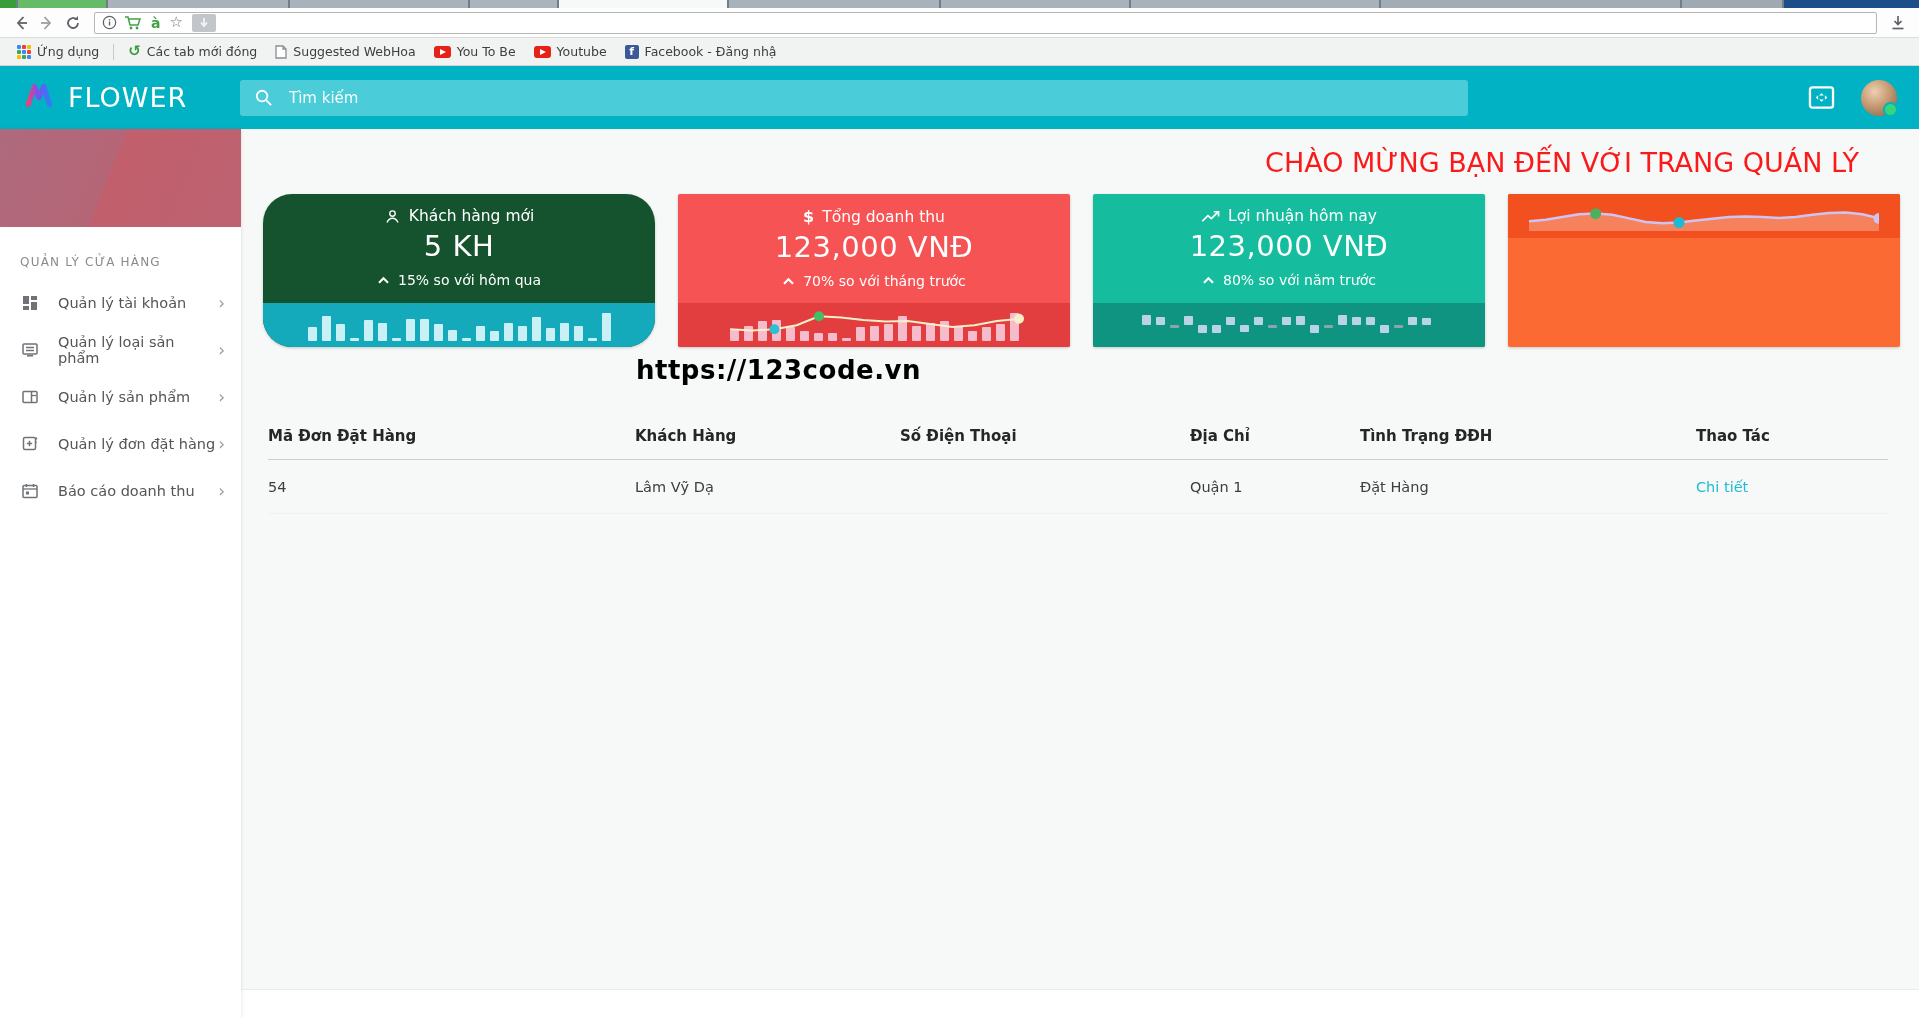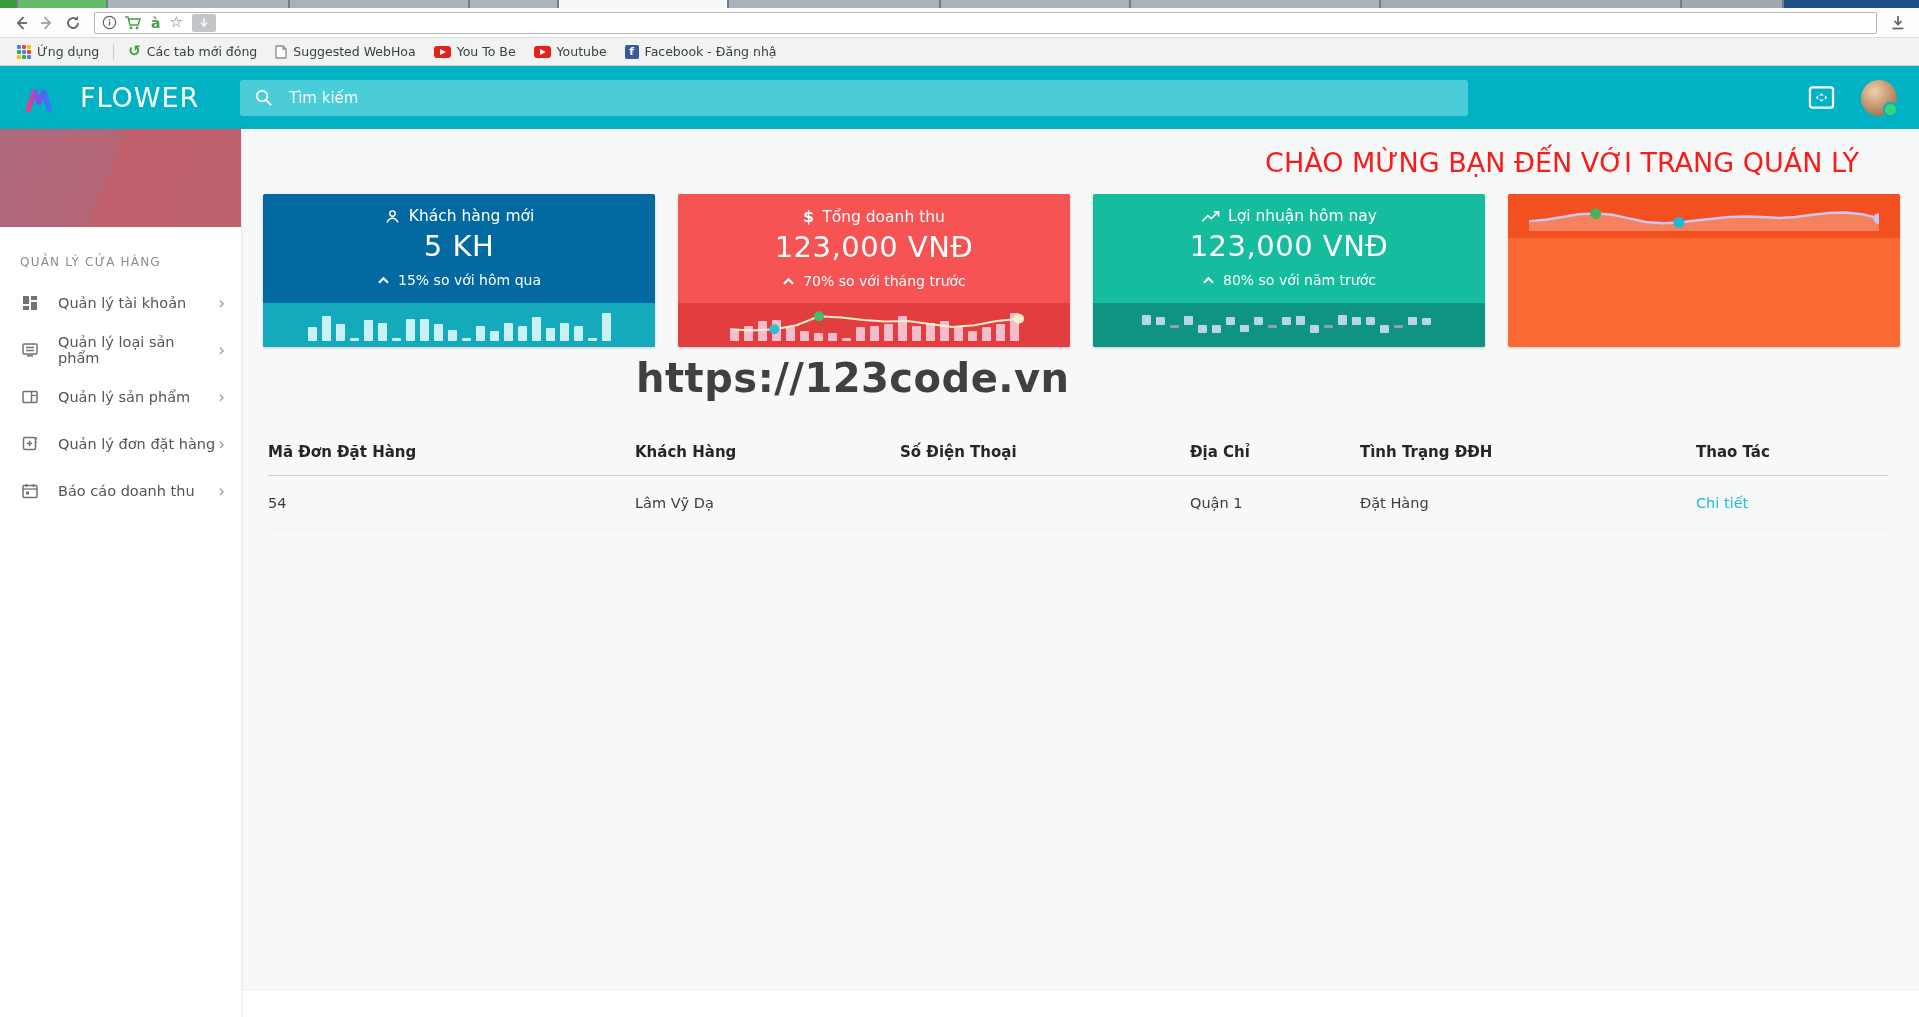--- a/index.html
+++ b/index.html
@@ -24,21 +24,21 @@
   .bm{display:flex;align-items:center;gap:6px;padding:0 7px;height:22px;font-size:12.5px;color:#3c4043;white-space:nowrap;cursor:pointer;}
   .bm-sep{width:1px;height:16px;background:#c9c9c9;margin:0 3px;}
   .grid9{display:grid;grid-template-columns:repeat(3,4px);grid-template-rows:repeat(3,4px);gap:1px;}
   .grid9 b{display:block;border-radius:1px;}
   .yt{width:17px;height:12px;background:#e62117;border-radius:3px;position:relative;}
   .yt:after{content:"";position:absolute;left:6px;top:3px;border-left:6px solid #fff;border-top:3px solid transparent;border-bottom:3px solid transparent;}
   .fb{width:14px;height:14px;background:#3b5998;border-radius:2px;color:#fff;font-size:11px;font-weight:bold;display:flex;align-items:center;justify-content:center;}
   .hist{color:#3a9d3a;font-size:15px;font-weight:bold;line-height:1;}
   
   .appbar{height:63px;background:#00b2c3;display:flex;align-items:center;padding:0 22px;box-sizing:border-box;}
-  .logo{display:flex;align-items:flex-end;gap:24px;width:218px;flex:none;}
+  .logo{display:flex;align-items:flex-start;gap:12px;width:218px;flex:none;}
   .logo-text{color:#fff;font-size:27px;letter-spacing:1px;font-weight:400;}
   .searchbar{width:1228px;height:36px;background:#4bccd9;border-radius:3px;display:flex;align-items:center;padding:0 14px;box-sizing:border-box;flex:none;}
   .searchbar input{flex:1;background:transparent;border:none;outline:none;color:#fff;font-size:15px;font-family:inherit;margin-left:14px;}
   .searchbar input::placeholder{color:rgba(255,255,255,.95);}
   .appbar-right{flex:1;display:flex;align-items:center;justify-content:flex-end;gap:26px;}
   .avatar{width:36px;height:36px;border-radius:50%;background:radial-gradient(circle at 38% 32%,#ecd0b0 0%,#c69a72 45%,#7e5d42 100%);position:relative;flex:none;cursor:pointer;}
   .avatar:after{content:"";position:absolute;right:-1px;bottom:-1px;width:11px;height:11px;background:#37d67a;border:2px solid #00b2c3;border-radius:50%;}
   
   .shell{display:flex;height:925px;background:#f7f8f8;}
   .sidebar{width:241px;background:#fff;flex:none;box-shadow:1px 0 3px rgba(0,0,0,.08);position:relative;z-index:2;}
@@ -57,21 +57,21 @@
   .card-title{margin-top:13px;font-size:15.5px;display:flex;align-items:center;gap:8px;font-weight:500;}
   .card-value{font-size:29px;font-weight:500;margin-top:4px;letter-spacing:.5px;}
   .card-delta{margin-top:9px;font-size:14px;display:flex;align-items:center;gap:8px;}
   .card-foot{height:44px;display:flex;align-items:center;justify-content:center;position:relative;}
   .spark-bars{display:flex;align-items:flex-end;gap:5px;height:32px;}
   .spark-bars i{width:9px;border-radius:1px;display:block;}
   .spark-wrap{position:relative;display:flex;align-items:flex-end;}
   .spark-wrap svg{position:absolute;left:0;top:-4px;overflow:visible;}
   .spark-wf{position:relative;height:34px;width:294px;}
   .spark-wf i{position:absolute;width:9px;border-radius:1px;display:block;}
-  .watermark{margin:8px 0 0 395px;font-size:40px;font-weight:bold;color:#404040;letter-spacing:.5px;}
+  .watermark{margin:8px 0 0 395px;font-size:26px;font-weight:bold;color:#000000;letter-spacing:.5px;}
   .orders-heading{text-align:center;font-size:25px;color:#eec019;margin-top:4px;font-weight:400;}
   
   .order-table{margin:34px 29px 0 27px;width:1620px;border-collapse:collapse;table-layout:fixed;}
   .order-table th{font-size:15px;color:#262626;text-align:left;font-weight:bold;padding:8px 0 14px 0;border-bottom:1px solid #cfcfcf;}
   .order-table td{font-size:14.5px;color:#3d3d3d;padding:19px 0 18px 0;border-bottom:1px solid #f0f0f0;}
   .detail-link{color:#1ebcd5;cursor:pointer;}
   .bottom-white{position:absolute;left:241px;right:0;bottom:0;height:27px;background:#fff;border-top:1px solid #ececec;}
   .task-strip{position:absolute;left:37px;bottom:0;width:104px;height:5px;background:#4a6e9e;}
   svg{display:block;}
 </style>
@@ -285,21 +285,21 @@
           </span>
           <span class="side-label">Báo cáo doanh thu</span>
           <span class="side-chev">›</span>
         </div>
       </div>
   </div>
 
   <div class="main">
     <div class="welcome">CHÀO MỪNG BẠN ĐẾN VỚI TRANG QUÁN LÝ</div>
     <div class="cards" id="cards">
-        <div class="card" style="background: #0369a1;">
+        <div class="card" style="background: #14532d; border-radius: 29px;">
           <div class="card-top">
             <div class="card-title">
               <span>
                 <svg width="17" height="17" viewBox="0 0 20 20">
                   <circle cx="10" cy="6.5" r="3.2" stroke="#fff" stroke-width="1.6" fill="none"></circle>
                   <path d="M3.5 17c1.4-3.4 3.8-5 6.5-5s5.1 1.6 6.5 5" stroke="#fff" stroke-width="1.6" fill="none"></path>
                 </svg>
               </span>
               <span>Khách hàng mới</span>
             </div>

